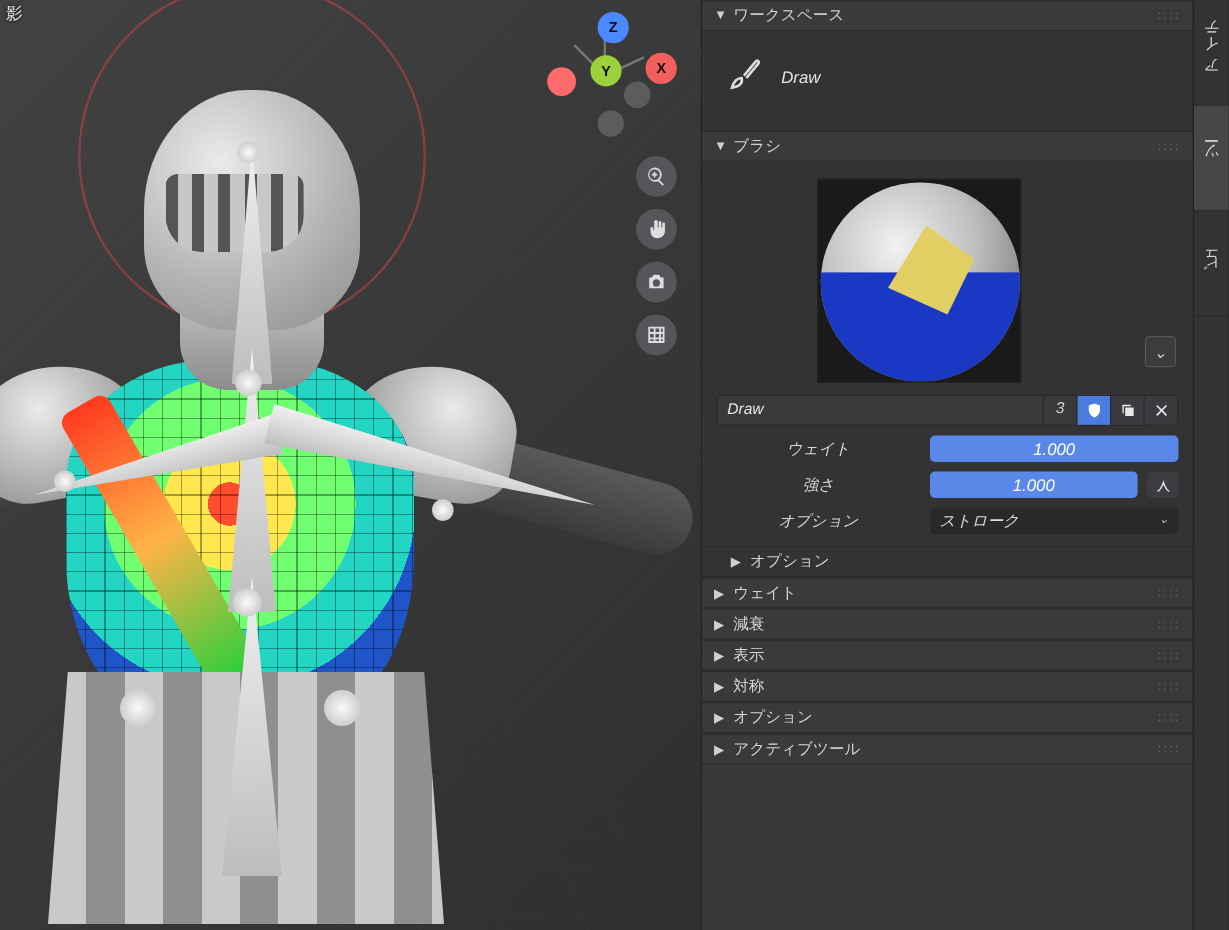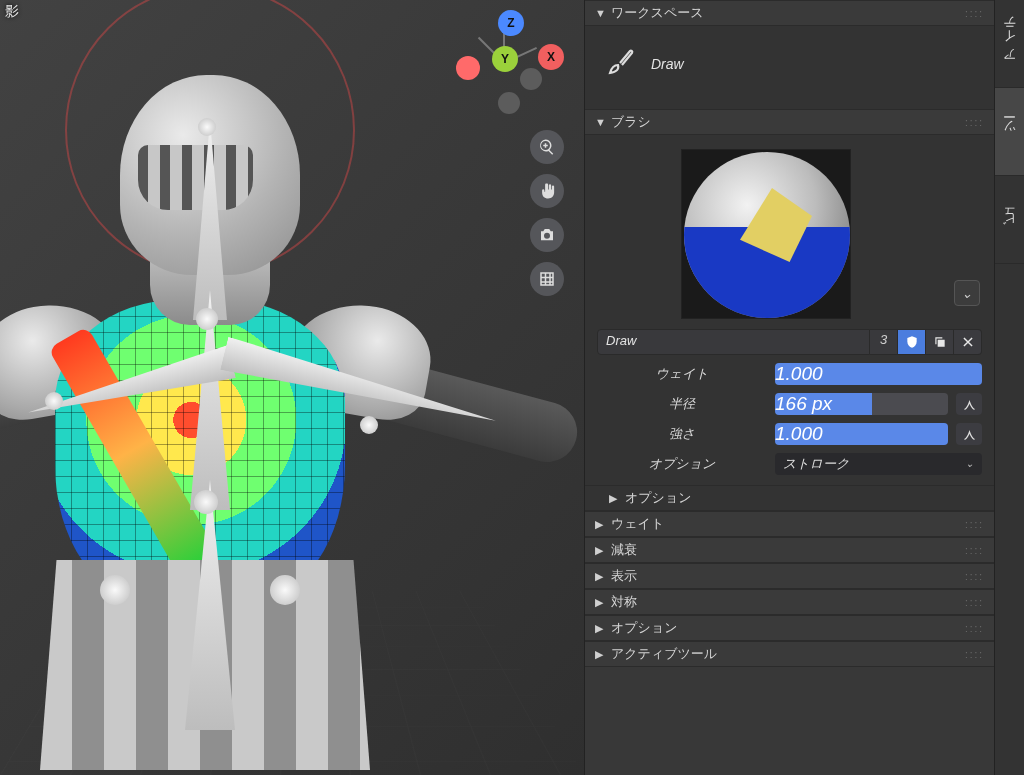--- a/index.html
+++ b/index.html
@@ -294,22 +294,23 @@
   .iconbtn.shield svg { fill:#fff; }
 
   .field-row { display:flex; align-items:center; gap:8px; margin-top:8px; }
   .field-label { width:170px; text-align:center; color:#d8d8d8; font-size:13px; }
   .slider {
     flex:1;
     height:22px;
     border-radius:4px;
     background:#5a88e8;
     color:#fff;
+    text-align:center;
     line-height:22px;
-    font-size:19px;
+    font-size:14px;
   }
   .slider.split {
     background: linear-gradient(to right,#5a88e8 0 56%, #4b4b50 56% 100%);
   }
   .pressure-btn {
     width:26px; height:22px; border-radius:4px; background:#3c3c41;
     display:flex; align-items:center; justify-content:center; cursor:pointer;
   }
   .pressure-btn svg { width:15px; height:15px; stroke:#ddd; fill:none; stroke-width:2; }
   .dropdown {
@@ -474,29 +475,20 @@
               <path d="M5 5l14 14M19 5L5 19" stroke="#e7e7e7" stroke-width="2.5"></path>
             </svg>
         </div>
       </div>
 
       <div class="field-row">
         <div class="field-label">ウェイト</div>
         <div class="slider">1.000</div>
       </div>
       <div class="field-row">
-        <div class="field-label">半径</div>
-        <div class="slider split">166 px</div>
-        <div class="pressure-btn">
-          <svg viewBox="0 0 24 24">
-              <path d="M4 20c4-2 6-6 8-12 2 6 4 10 8 12"></path>
-            </svg>
-        </div>
-      </div>
-      <div class="field-row">
         <div class="field-label">強さ</div>
         <div class="slider">1.000</div>
         <div class="pressure-btn">
           <svg viewBox="0 0 24 24">
               <path d="M4 20c4-2 6-6 8-12 2 6 4 10 8 12"></path>
             </svg>
         </div>
       </div>
       <div class="field-row">
         <div class="field-label">オプション</div>

